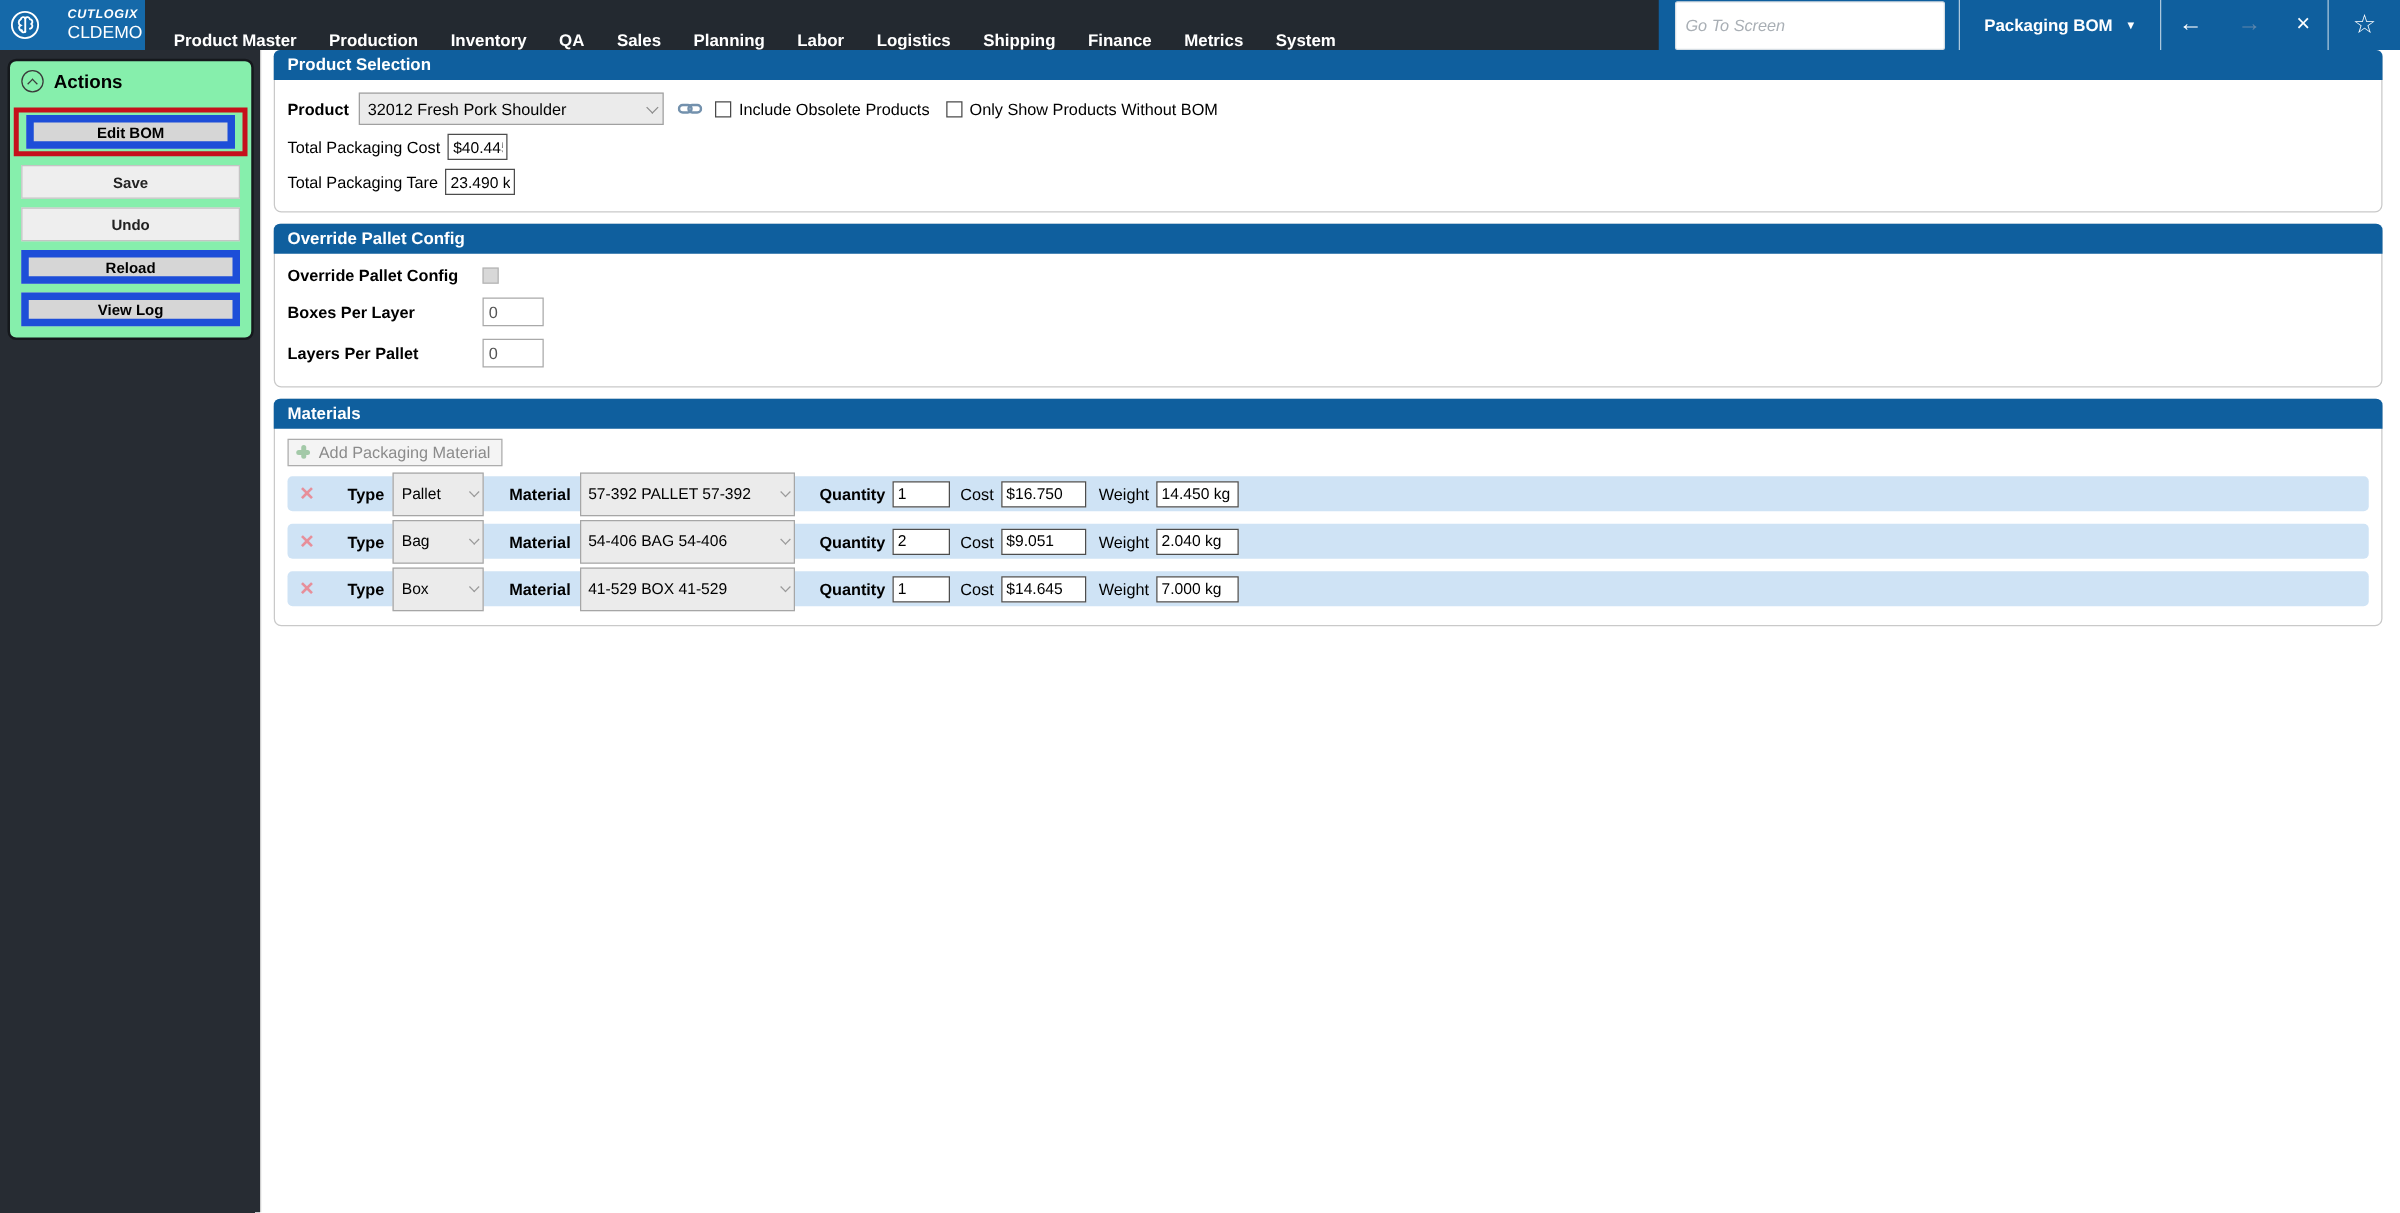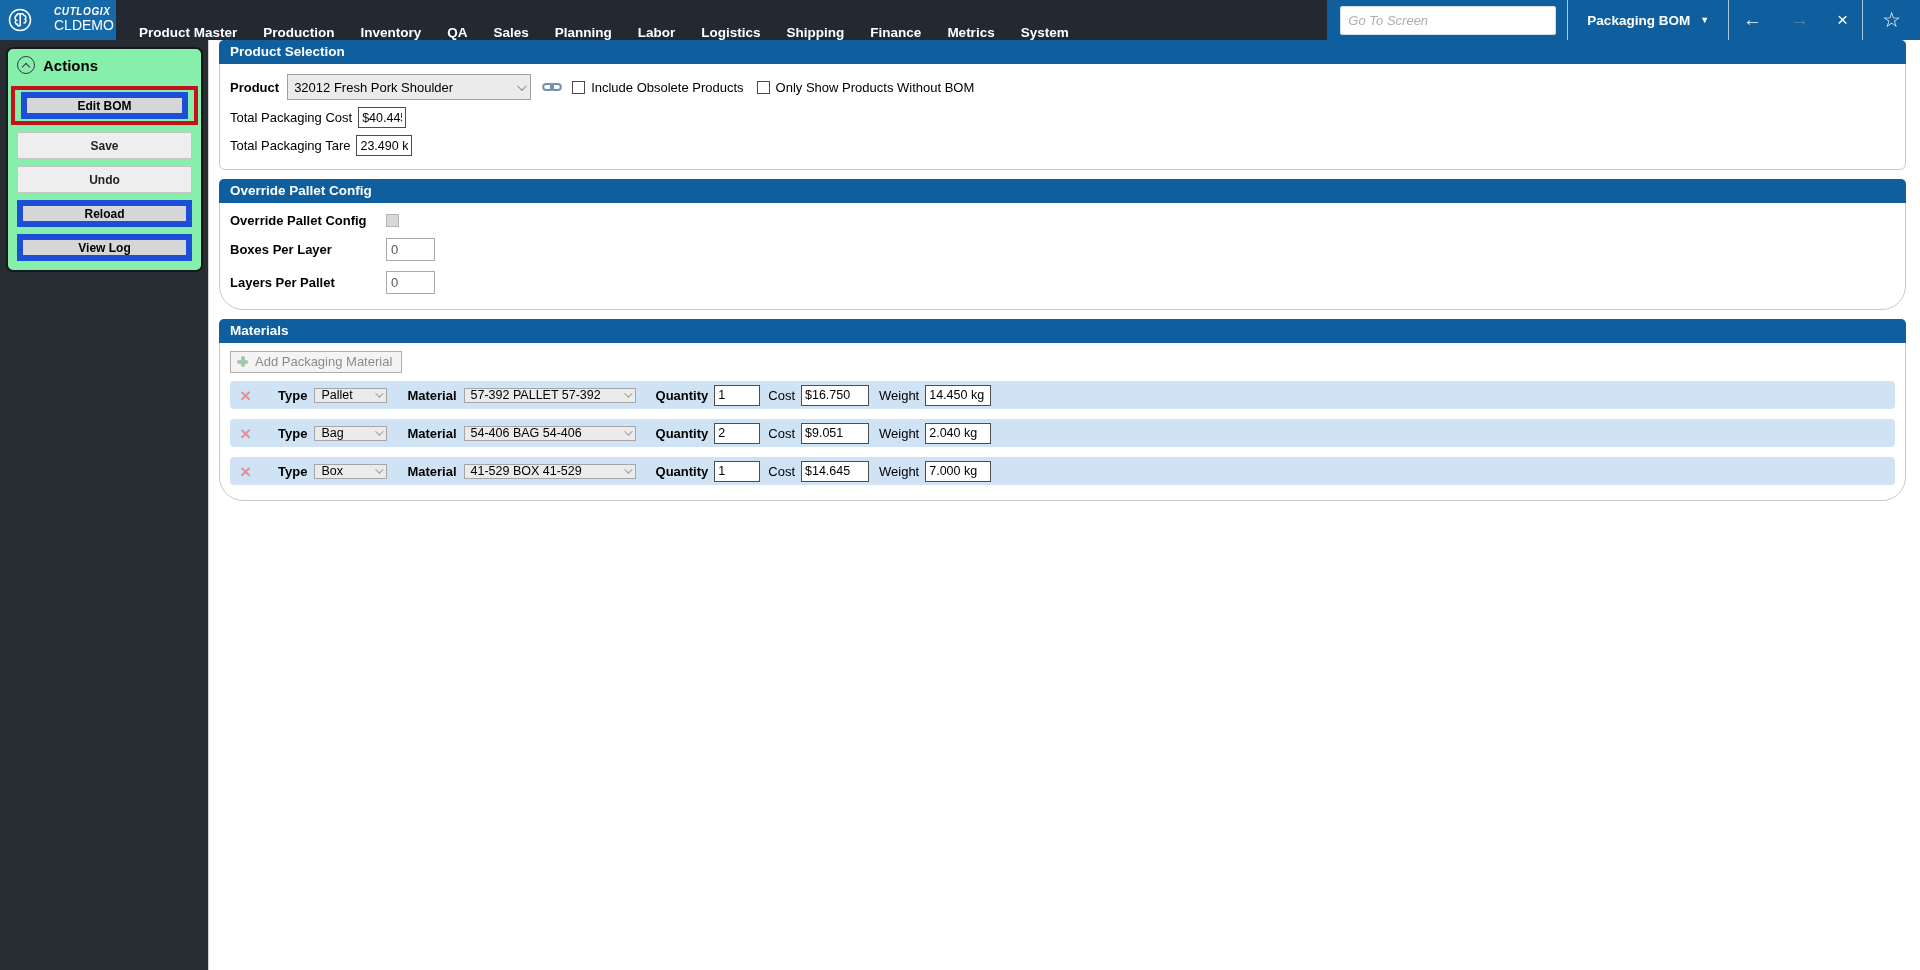--- a/index.html
+++ b/index.html
@@ -14,21 +14,21 @@
   }
   
   .topbar{height:40px;background:var(--topbar-bg);display:flex;align-items:stretch;}
   .logo{width:116px;background:var(--logo-blue);display:flex;align-items:center;gap:6px;padding-left:7px;flex:0 0 auto;}
   .logo-text{display:flex;flex-direction:column;line-height:1.05;color:#fff;margin-left:15px;}
   .logo-brand{font-size:10px;font-weight:bold;font-style:italic;letter-spacing:.6px;}
   .logo-env{font-size:14px;}
   .menu{display:flex;align-items:flex-end;margin-left:10px;}
   .menu-item{color:#fff;font-size:13.5px;font-weight:600;padding:0 13px;white-space:nowrap;cursor:default;}
   .topbar-right{margin-left:auto;background:var(--accent-blue);display:flex;align-items:center;}
-  .goto-input{width:216px;height:29px;margin:0 11px 0 13px;border:1px solid #d7dee4;border-radius:2px;padding:0 7px;font-size:13px;font-family:"Liberation Sans",sans-serif;}
+  .goto-input{width:216px;height:39px;margin:0 11px 0 13px;border:1px solid #d7dee4;border-radius:2px;padding:0 7px;font-size:13px;font-family:"Liberation Sans",sans-serif;}
   .goto-input::placeholder{color:#a9afb5;font-style:italic;}
   .tb-div{width:1px;align-self:stretch;background:rgba(255,255,255,.65);}
   .screen-select{display:flex;align-items:center;gap:10px;padding:0 19px;color:#fff;font-size:13.5px;font-weight:600;cursor:default;}
   .screen-select .dd{font-size:9px;}
   .nav-btn{color:#fff;font-size:19px;padding:0 14px;cursor:default;line-height:40px;}
   .nav-btn.disabled{color:#5d86ac;}
   .fav-btn{color:#fff;font-size:21px;padding:0 19px;cursor:default;line-height:40px;}
   
   .sidebar{position:absolute;left:0;top:40px;width:208px;bottom:0;background:var(--sidebar-bg);}
   .actions-panel{margin:7px 5px 0 6px;background:#86efac;border:2px solid #15181c;border-radius:7px;padding-bottom:9px;}
@@ -40,21 +40,21 @@
   .act-btn.enabled{background:#d6d6d6;border:6px solid #1d4ed8;}
   .act-btn.disabled{background:#eeeeee;border:1px solid #c4c4c4;color:#222;}
   .hl{border:4px solid var(--highlight-red);margin:8px 3px 2px;}
   .hl .act-btn{width:calc(100% - 12px);margin:2px 6px;}
   
   .main{position:absolute;left:208px;top:40px;right:0;bottom:0;background:#fff;border-left:1px solid #cfcfcf;padding:0 12px 0 10px;overflow:hidden;}
   .title-row{text-align:right;padding:13px 10px 5px 0;white-space:nowrap;}
   .help-link{color:#1464c8;font-size:13px;text-decoration:underline;margin-right:7px;cursor:pointer;}
   .page-title{font-size:27px;font-weight:bold;color:#0a0a0a;}
   .section{border:1px solid #c9c9c9;border-radius:6px;margin:0 2px 9px 0;}
-  .section + .section{margin-top:9px;border-radius:24px;}
+  .section + .section{margin-top:9px;}
   .section-header{background:var(--accent-blue);color:#fff;font-size:13.5px;font-weight:bold;padding:4px 11px 5px;border-radius:5px 5px 0 0;margin:-1px -1px 0 -1px;}
   .section-body{padding:10px 10px 13px;}
   .field-row{display:flex;align-items:center;margin-bottom:7px;font-size:13px;}
   .field-row:last-child{margin-bottom:0;}
   .lbl-b{font-weight:bold;}
   .select{background:#ebebeb;border:1px solid #a0a0a0;display:flex;align-items:center;justify-content:space-between;padding:0 6px 0 6px;font-size:13px;cursor:default;}
   .chev{width:7px;height:7px;border-right:1.6px solid #8a8a8a;border-bottom:1.6px solid #8a8a8a;transform:rotate(45deg) translateY(-2px);flex:0 0 auto;margin-left:6px;}
   .product-select{width:244px;height:26px;margin-left:8px;}
   .cb{width:13px;height:13px;border:1px solid #4a4a4a;background:#fff;display:inline-block;flex:0 0 auto;}
   .cb.disabled{background:#d8d8d8;border-color:#b5b5b5;}
@@ -65,21 +65,21 @@
   .ov-input{width:49px;height:23px;border:1px solid #a9a9a9;color:#555;font-size:13px;padding:1px 4px;font-family:"Liberation Sans",sans-serif;}
   
   .add-btn{display:inline-flex;align-items:center;gap:7px;background:#f4f4f4;border:1px solid #adadad;color:#8b8b8b;font-size:13px;padding:2px 9px 3px 6px;margin:-2px 0 8px 0;font-family:"Liberation Sans",sans-serif;cursor:default;}
   .plus-icon{width:11px;height:11px;position:relative;flex:0 0 auto;}
   .plus-icon::before,.plus-icon::after{content:"";position:absolute;background:#a3c9a8;border-radius:2px;}
   .plus-icon::before{left:4px;top:0;width:3.5px;height:11px;}
   .plus-icon::after{left:0;top:4px;width:11px;height:3.5px;}
   .mat-row{height:28px;background:var(--row-blue);border-radius:4px;display:flex;align-items:center;margin-bottom:10px;padding:0 10px;font-size:13px;}
   .mat-row:last-child{margin-bottom:2px;}
   .del-x{color:#e78f9a;font-size:19px;font-weight:bold;width:17px;margin-right:21px;line-height:1;cursor:default;}
-  .row-select{height:15px;background:#ebebeb;border:1px solid #a6a6a6;font-size:12.5px;display:flex;align-items:center;justify-content:space-between;padding-left:6px;padding-right:5px;cursor:default;}
+  .row-select{height:35px;background:#ebebeb;border:1px solid #a6a6a6;font-size:12.5px;display:flex;align-items:center;justify-content:space-between;padding-left:6px;padding-right:5px;cursor:default;}
   .row-select .chev{width:6px;height:6px;border-color:#9a9a9a;}
   .rs-small{width:73px;margin-left:7px;}
   .rs-med{width:172px;margin-left:7px;text-align:right;} .ml20{margin-left:20px;} .ml8{margin-left:8px;} .ml10{margin-left:10px;} .ml6{margin-left:6px;}
   .qty-input{width:46px;} .cost-input{width:68px;} .wt-input{width:66px;}
   .link-icon{color:var(--link-icon);margin:0 10px 0 11px;display:inline-flex;}
   .cb-label{margin-left:6px;margin-right:13px;}
 </style>
 </head>
 <body>
 

